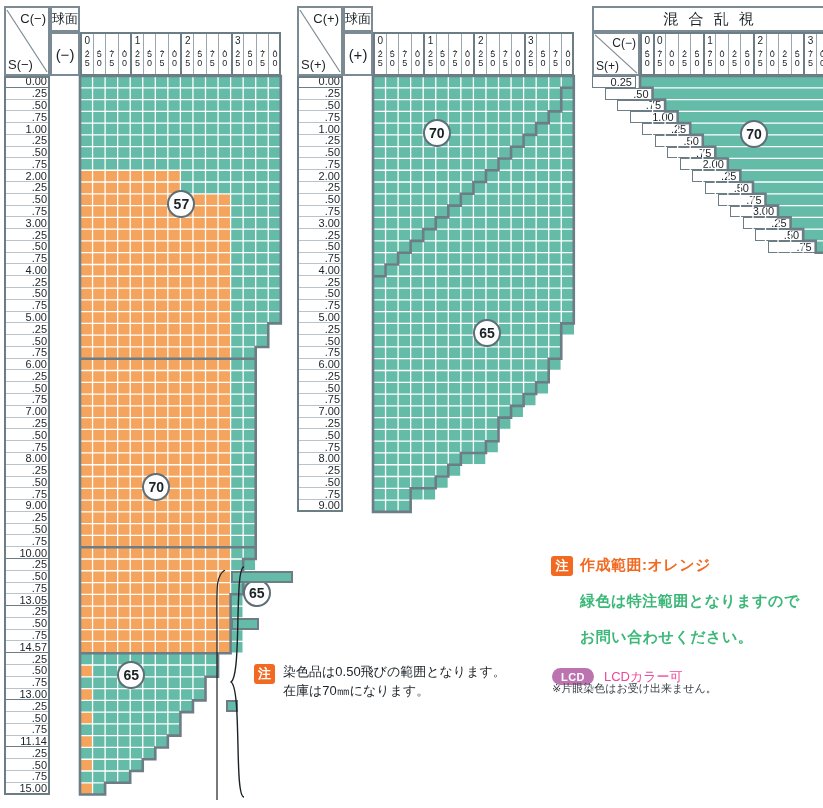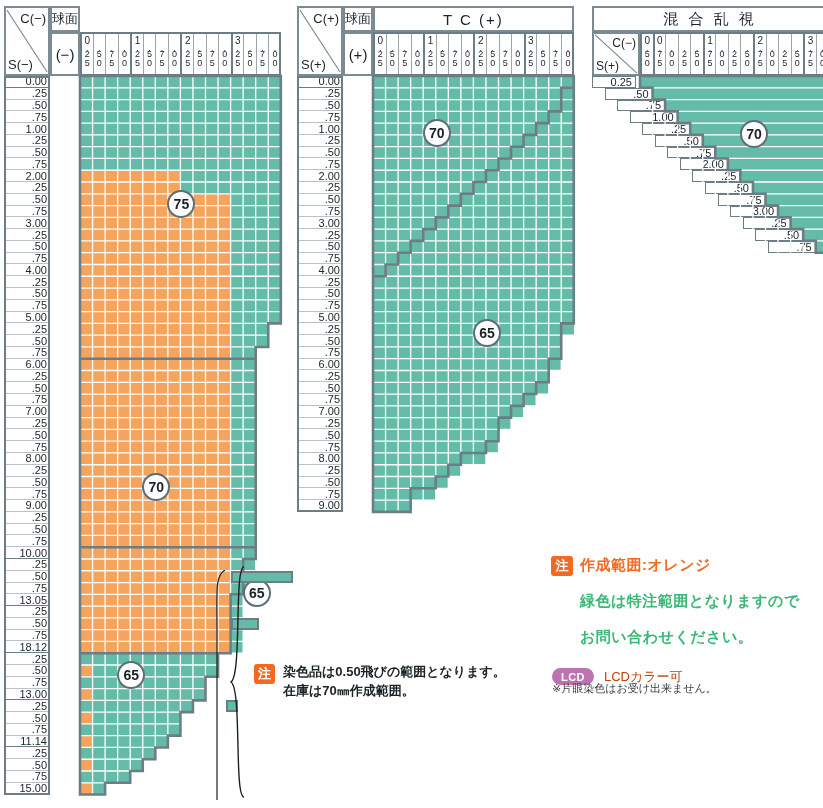--- a/index.html
+++ b/index.html
@@ -88,23 +88,23 @@
   .legOrange{color:#f26a21;}
   .legGreen{color:#3bb878;}
   .lcdPill{
     position:absolute;
     background:#bb74b0;color:#fff;
     border-radius:9px;
     font-size:11px;font-weight:bold;
     display:flex;align-items:center;justify-content:center;
     letter-spacing:0.5px;
   }
-  .lcdText{position:absolute;font-size:13px;color:#c2410c;white-space:nowrap;}
+  .lcdText{position:absolute;font-size:13px;color:#ec4899;white-space:nowrap;}
   .smallNote{position:absolute;font-size:11px;color:#3a4248;white-space:nowrap;}
-  .noteTxt{position:absolute;font-size:13px;color:#1b2226;white-space:nowrap;line-height:19px;font-weight:bold;}
+  .noteTxt{position:absolute;font-size:13px;color:#1b2226;white-space:nowrap;line-height:19px;}
 
   .brace{position:absolute;}
 </style>
 </head>
 <body>
 
 <div class="canvas">
 
 <div class="corner" style="left:4px;top:6px;width:46px;height:70px;">
       <svg class="diag" viewBox="0 0 46 70">
@@ -253,21 +253,21 @@
     <div class="rowlab" style="left:4px;top:523.64px;width:46px;height:11.78px;">.50</div>
     <div class="rowlab" style="left:4px;top:535.42px;width:46px;height:11.78px;">.75</div>
     <div class="rowlab major" style="left:4px;top:547.2px;width:46px;height:11.78px;">10.00</div>
     <div class="rowlab" style="left:4px;top:558.98px;width:46px;height:11.78px;">.25</div>
     <div class="rowlab" style="left:4px;top:570.76px;width:46px;height:11.78px;">.50</div>
     <div class="rowlab" style="left:4px;top:582.54px;width:46px;height:11.78px;">.75</div>
     <div class="rowlab major" style="left:4px;top:594.3199999999999px;width:46px;height:11.78px;">13.05</div>
     <div class="rowlab" style="left:4px;top:606.1px;width:46px;height:11.78px;">.25</div>
     <div class="rowlab" style="left:4px;top:617.88px;width:46px;height:11.78px;">.50</div>
     <div class="rowlab" style="left:4px;top:629.66px;width:46px;height:11.78px;">.75</div>
-    <div class="rowlab major" style="left:4px;top:641.4399999999999px;width:46px;height:11.78px;">18.12</div>
+    <div class="rowlab major" style="left:4px;top:641.4399999999999px;width:46px;height:11.78px;">14.57</div>
     <div class="rowlab" style="left:4px;top:653.2199999999999px;width:46px;height:11.78px;">.25</div>
     <div class="rowlab" style="left:4px;top:665px;width:46px;height:11.78px;">.50</div>
     <div class="rowlab" style="left:4px;top:676.78px;width:46px;height:11.78px;">.75</div>
     <div class="rowlab major" style="left:4px;top:688.56px;width:46px;height:11.78px;">13.00</div>
     <div class="rowlab" style="left:4px;top:700.3399999999999px;width:46px;height:11.78px;">.25</div>
     <div class="rowlab" style="left:4px;top:712.12px;width:46px;height:11.78px;">.50</div>
     <div class="rowlab" style="left:4px;top:723.9px;width:46px;height:11.78px;">.75</div>
     <div class="rowlab major" style="left:4px;top:735.68px;width:46px;height:11.78px;">11.14</div>
     <div class="rowlab" style="left:4px;top:747.4599999999999px;width:46px;height:11.78px;">.25</div>
     <div class="rowlab" style="left:4px;top:759.24px;width:46px;height:11.78px;">.50</div>
@@ -381,34 +381,33 @@
     <div class="gcell g-teal" style="left:92.55px;top:759.24px;width:50.2px;height:11.78px;"></div>
     <div class="gcell g-teal" style="left:80px;top:771.02px;width:50.2px;height:11.78px;"></div>
     <div class="gcell g-orange" style="left:80px;top:782.8px;width:12.55px;height:11.78px;"></div>
     <div class="gcell g-teal" style="left:92.55px;top:782.8px;width:12.55px;height:11.78px;"></div>
     <svg style="position:absolute;left:80px;top:76px;width:200.8px;height:718.5799999999999px;pointer-events:none;" viewBox="0 0 200.8 718.5799999999999">
       <path d="M12.55 0 L12.55 718.58 M25.10 0 L25.10 718.58 M37.65 0 L37.65 718.58 M50.20 0 L50.20 718.58 M62.75 0 L62.75 718.58 M75.30 0 L75.30 718.58 M87.85 0 L87.85 718.58 M100.40 0 L100.40 718.58 M112.95 0 L112.95 718.58 M125.50 0 L125.50 718.58 M138.05 0 L138.05 718.58 M150.60 0 L150.60 718.58 M163.15 0 L163.15 718.58 M175.70 0 L175.70 718.58 M188.25 0 L188.25 718.58 M0 11.78 L200.80 11.78 M0 23.56 L200.80 23.56 M0 35.34 L200.80 35.34 M0 47.12 L200.80 47.12 M0 58.90 L200.80 58.90 M0 70.68 L200.80 70.68 M0 82.46 L200.80 82.46 M0 94.24 L200.80 94.24 M0 106.02 L200.80 106.02 M0 117.80 L200.80 117.80 M0 129.58 L200.80 129.58 M0 141.36 L200.80 141.36 M0 153.14 L200.80 153.14 M0 164.92 L200.80 164.92 M0 176.70 L200.80 176.70 M0 188.48 L200.80 188.48 M0 200.26 L200.80 200.26 M0 212.04 L200.80 212.04 M0 223.82 L200.80 223.82 M0 235.60 L200.80 235.60 M0 247.38 L200.80 247.38 M0 259.16 L200.80 259.16 M0 270.94 L200.80 270.94 M0 282.72 L200.80 282.72 M0 294.50 L200.80 294.50 M0 306.28 L200.80 306.28 M0 318.06 L200.80 318.06 M0 329.84 L200.80 329.84 M0 341.62 L200.80 341.62 M0 353.40 L200.80 353.40 M0 365.18 L200.80 365.18 M0 376.96 L200.80 376.96 M0 388.74 L200.80 388.74 M0 400.52 L200.80 400.52 M0 412.30 L200.80 412.30 M0 424.08 L200.80 424.08 M0 435.86 L200.80 435.86 M0 447.64 L200.80 447.64 M0 459.42 L200.80 459.42 M0 471.20 L200.80 471.20 M0 482.98 L200.80 482.98 M0 494.76 L200.80 494.76 M0 506.54 L200.80 506.54 M0 518.32 L200.80 518.32 M0 530.10 L200.80 530.10 M0 541.88 L200.80 541.88 M0 553.66 L200.80 553.66 M0 565.44 L200.80 565.44 M0 577.22 L200.80 577.22 M0 589.00 L200.80 589.00 M0 600.78 L200.80 600.78 M0 612.56 L200.80 612.56 M0 624.34 L200.80 624.34 M0 636.12 L200.80 636.12 M0 647.90 L200.80 647.90 M0 659.68 L200.80 659.68 M0 671.46 L200.80 671.46 M0 683.24 L200.80 683.24 M0 695.02 L200.80 695.02 M0 706.80 L200.80 706.80 " stroke="#ffffff" stroke-width="1.3" fill="none"></path>
     </svg>
     <svg style="position:absolute;left:77px;top:73px;width:206.8px;height:724.5799999999999px;pointer-events:none;" viewBox="0 0 206.8 724.5799999999999">
       <path d="M3.00 3.00 L203.80 3.00 L203.80 250.38 L191.25 250.38 L191.25 273.94 L178.70 273.94 L178.70 485.98 L166.15 485.98 L166.15 521.32 L153.60 521.32 L153.60 580.22 L141.05 580.22 L141.05 603.78 L128.50 603.78 L128.50 627.34 L115.95 627.34 L115.95 639.12 L103.40 639.12 L103.40 662.68 L90.85 662.68 L90.85 674.46 L78.30 674.46 L78.30 686.24 L65.75 686.24 L65.75 698.02 L53.20 698.02 L53.20 709.80 L28.10 709.80 L28.10 721.58 L3.00 721.58 Z M3.00 285.72 L178.70 285.72 M3.00 474.20 L178.70 474.20 M3.00 580.22 L153.60 580.22 " stroke="#6d7d86" stroke-width="2.6" fill="none" stroke-linejoin="miter"></path>
     </svg>
-    <div class="badge" style="left:167.4px;top:189.8px;width:28px;height:28px;">75</div>
+    <div class="badge" style="left:167.4px;top:189.8px;width:28px;height:28px;">57</div>
     <div class="badge" style="left:142.3px;top:472.52px;width:28px;height:28px;">70</div>
     <div class="badge" style="left:242.70000000000002px;top:578.54px;width:28px;height:28px;">65</div>
     <div class="badge" style="left:117.19999999999999px;top:661px;width:28px;height:28px;">65</div>
     <div class="corner" style="left:297px;top:6px;width:46px;height:70px;">
       <svg class="diag" viewBox="0 0 46 70">
         <line x1="1" y1="1" x2="45" y2="69" stroke="#7c8a93" stroke-width="1.3"></line>
       </svg>
       <div class="lblTop" style="right: 2px; top: 3px;">C(+)</div>
       <div class="lblBot" style="left: 2px; bottom: 2px;">S(+)</div>
     </div>
     <div class="hdrbox" style="left:343px;top:6px;width:30px;height:26px;font-size:13px;letter-spacing:0;">球面</div>
     <div class="hdrbox" style="left:343px;top:32px;width:30px;height:44px;font-size:15px;letter-spacing:0;">(+)</div>
-    <div class="hdrbox" style="left:373px;top:6px;width:200.8px;height:26px;font-size:15px;">T  C  (+)</div>
     <div class="colhdr" style="left:373px;top:32px;width:200.8px;height:44px;border:2px solid #6d7d86;box-sizing:border-box;"></div>
     <div class="colcell grp" style="left:373px;top:34px;width:12.55px;height:40px;">
       <span class="intpart">0</span>
       <span class="dot">.</span>
       <span class="d">2</span>
       <span class="d">5</span>
     </div>
     <div class="colcell" style="left:385.55px;top:34px;width:12.55px;height:40px;">
       <span class="intpart"></span>
       <span class="dot">.</span>
@@ -727,20 +726,20 @@
 <div class="legLine legOrange" style="left:580px;top:556px;">作成範囲:オレンジ</div>
 <div class="legLine legGreen" style="left:580px;top:592px;">緑色は特注範囲となりますので</div>
 <div class="legLine legGreen" style="left:580px;top:628px;">お問い合わせください。</div>
 
 <div class="lcdPill" style="left:552px;top:668px;width:42px;height:17px;">LCD</div>
 <div class="lcdText" style="left:604px;top:668px;">LCDカラー可</div>
 <div class="smallNote" style="left:552px;top:681px;">※片眼染色はお受け出来ません。</div>
 
 <div class="noteChu" style="left:254px;top:664px;width:21px;height:20px;">注</div>
 <div class="noteTxt" style="left:283px;top:662px;">染色品は0.50飛びの範囲となります。</div>
-<div class="noteTxt" style="left:283px;top:681px;">在庫は70㎜作成範囲。</div>
+<div class="noteTxt" style="left:283px;top:681px;">在庫は70㎜になります。</div>
 
 <svg class="brace" style="left:228px;top:565px;width:22px;height:235px;" viewBox="0 0 22 235">
   <path d="M16 2 C6 2, 14 110, 3 117 C14 124, 6 232, 16 232" fill="none" stroke="#1b2226" stroke-width="1.4"></path>
 </svg>
 <svg class="brace" style="left:212px;top:570px;width:24px;height:230px;" viewBox="0 0 24 230">
   <path d="M13 0 C3 6, 5 20, 5 60 L5 230" fill="none" stroke="#1b2226" stroke-width="1.2"></path>
 </svg>
 
 </body></html>

